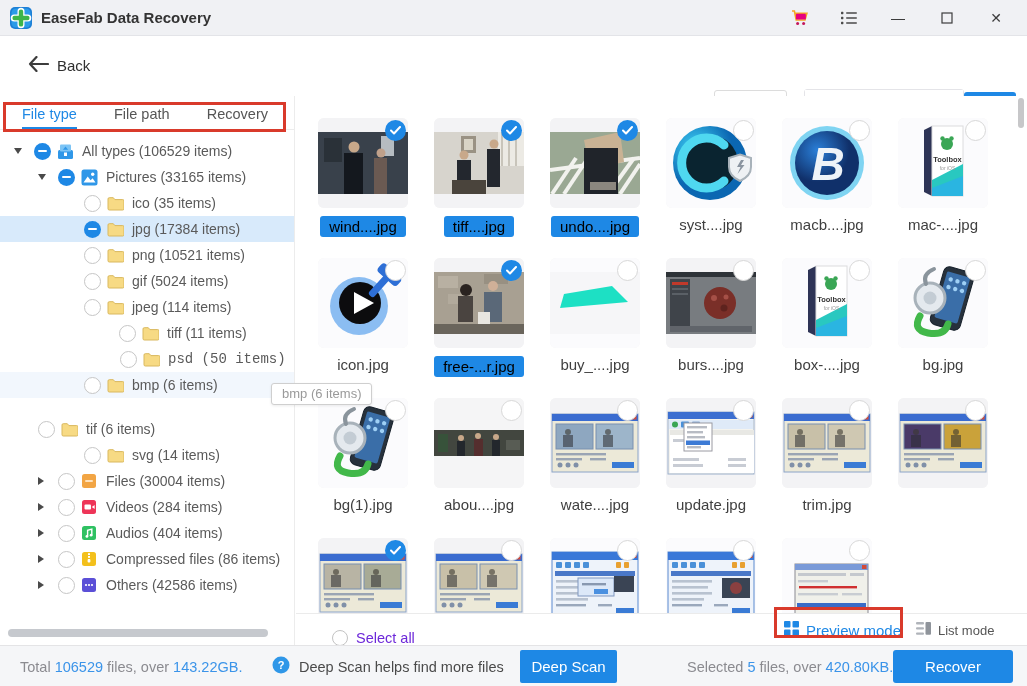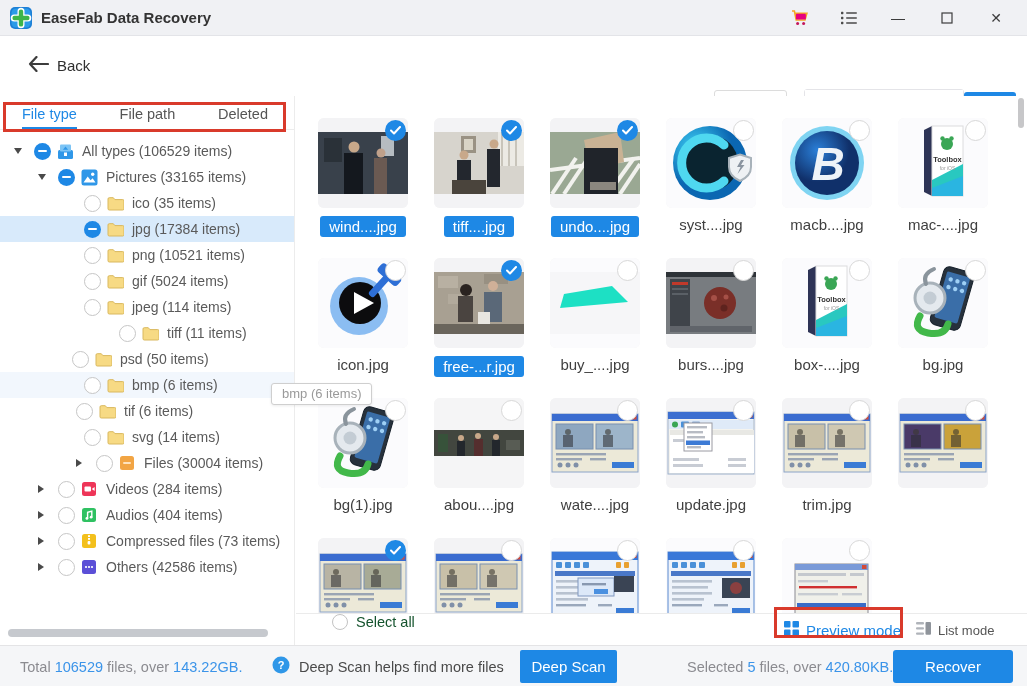--- a/index.html
+++ b/index.html
@@ -45,26 +45,26 @@
 
   
   .grid-area { position:absolute; left:296px; top:96px; right:0; bottom:73px; background:#fff; overflow:hidden; }
   .grid { display:grid; grid-template-columns:repeat(6,90px); column-gap:26px; grid-auto-rows:140px; padding:22px 0 0 22px; }
   .cell { width:90px; position:relative; cursor:pointer; }
   .thumb { width:90px; height:90px; border-radius:6px; background:#f3f3f5; overflow:hidden; position:relative; }
   .gcheck { position:absolute; top:2px; right:2px; width:21px; height:21px; border-radius:50%; display:flex; align-items:center; justify-content:center; cursor:pointer; }
   .gcheck.off { background:#fff; border:1px solid #d8d8d8; }
   .gcheck.on { background:#1e88e5; }
   .fname { margin-top:8px; display:flex; justify-content:center; font-size:15px; color:#3f3f3f; }
-  .fname .pill { background:#1e88e5; color:#ffffff; padding:2px 9px; border-radius:3px; }
+  .fname .pill { background:#1e88e5; color:#000000; padding:2px 9px; border-radius:3px; }
   .grid-vscroll { position:absolute; top:2px; right:3px; width:6px; height:30px; background:#c7c7c9; border-radius:3px; cursor:pointer; }
 
   
   .modebar { position:absolute; left:296px; right:0; bottom:41px; height:32px; background:#fff; border-top:1px solid #ebebeb; }
-  .selectall { position:absolute; left:36px; top:0; height:32px; display:flex; align-items:flex-start; gap:8px; font-size:14.5px; color:#14532d; cursor:pointer; }
+  .selectall { position:absolute; left:36px; top:0; height:32px; display:flex; align-items:flex-end; gap:8px; font-size:14.5px; color:#6d28d9; cursor:pointer; }
   .sa-circle { width:16px; height:16px; border-radius:50%; border:1px solid #c3c3c3; background:#fff; }
   .preview-mode { position:absolute; left:488px; top:0; height:32px; display:flex; align-items:center; gap:7px; font-size:15px; color:#1e88e5; cursor:pointer; }
   .list-mode { position:absolute; left:620px; top:0; height:32px; display:flex; align-items:center; gap:7px; font-size:13px; color:#555; cursor:pointer; }
 
   
   .statusbar { position:absolute; left:0; bottom:0; width:1027px; height:41px; background:#f5f6f8; border-top:1px solid #e4e4e6; font-size:14.5px; color:#8b8b90; }
   .statusbar .num { color:#3b94e9; }
   .total-info { position:absolute; left:20px; top:0; height:41px; display:flex; align-items:center; gap:4px; }
   .hint-group { position:absolute; left:272px; top:0; height:41px; display:flex; align-items:center; gap:9px; color:#4a4a4a; }
   .deep-scan-btn { position:absolute; left:520px; top:4px; width:97px; height:33px; background:#1e88e5; border:none; border-radius:2px; color:#fff; font-size:15px; cursor:pointer; font-family:"Liberation Sans", sans-serif; }
@@ -139,21 +139,21 @@
   <div class="search-wrap">
     <input type="text" placeholder="Please input file or fol..." style="">
   </div>
   <button class="search-btn">Search</button>
 </div>
 
 <div class="sidebar">
   <div class="tabs">
     <span class="tab active">File type</span>
     <span class="tab">File path</span>
-    <span class="tab">Deleted</span>
+    <span class="tab">Recovery</span>
   </div>
   <div class="tree">
       <div class="tree-row" style="padding-left: 14px;">
         <span class="arrow">
           <span class="tri-down"></span>
         </span>
         <span class="tcheck partial"></span>
         <span class="ticon">
           <svg width="17" height="17" viewBox="0 0 17 17">
             <rect x="1" y="7" width="15" height="9" rx="1.5" fill="#2f97e8"></rect>
@@ -225,57 +225,57 @@
       </div>
       <div class="tree-row" style="padding-left: 119px;">
         <span class="tcheck off"></span>
         <span class="ticon">
           <svg width="17" height="15" viewBox="0 0 17 15">
             <path d="M1 3 q0 -1.3 1.3 -1.3 h4 l1.6 1.9 h7.8 q1.3 0 1.3 1.3 v7.8 q0 1.3 -1.3 1.3 H2.3 q-1.3 0 -1.3 -1.3 z" fill="#f7da84" stroke="#d9b85e"></path>
           </svg>
         </span>
         <span>tiff (11 items)</span>
       </div>
-      <div class="tree-row" style="padding-left: 72px;">
+      <div class="tree-row" style="padding-left: 120px; font-family: Liberation Mono, monospace;">
         <span class="tcheck off"></span>
         <span class="ticon">
           <svg width="17" height="15" viewBox="0 0 17 15">
             <path d="M1 3 q0 -1.3 1.3 -1.3 h4 l1.6 1.9 h7.8 q1.3 0 1.3 1.3 v7.8 q0 1.3 -1.3 1.3 H2.3 q-1.3 0 -1.3 -1.3 z" fill="#f7da84" stroke="#d9b85e"></path>
           </svg>
         </span>
         <span>psd (50 items)</span>
       </div>
       <div class="tree-row hover" style="padding-left: 84px;">
         <span class="tcheck off"></span>
         <span class="ticon">
           <svg width="17" height="15" viewBox="0 0 17 15">
             <path d="M1 3 q0 -1.3 1.3 -1.3 h4 l1.6 1.9 h7.8 q1.3 0 1.3 1.3 v7.8 q0 1.3 -1.3 1.3 H2.3 q-1.3 0 -1.3 -1.3 z" fill="#f7da84" stroke="#d9b85e"></path>
           </svg>
         </span>
         <span>bmp (6 items)</span>
       </div>
-      <div class="tree-row" style="padding-left: 76px;">
+      <div class="tree-row" style="padding-left: 38px; margin-top: 18px;">
         <span class="tcheck off"></span>
         <span class="ticon">
           <svg width="17" height="15" viewBox="0 0 17 15">
             <path d="M1 3 q0 -1.3 1.3 -1.3 h4 l1.6 1.9 h7.8 q1.3 0 1.3 1.3 v7.8 q0 1.3 -1.3 1.3 H2.3 q-1.3 0 -1.3 -1.3 z" fill="#f7da84" stroke="#d9b85e"></path>
           </svg>
         </span>
         <span>tif (6 items)</span>
       </div>
       <div class="tree-row" style="padding-left: 84px;">
         <span class="tcheck off"></span>
         <span class="ticon">
           <svg width="17" height="15" viewBox="0 0 17 15">
             <path d="M1 3 q0 -1.3 1.3 -1.3 h4 l1.6 1.9 h7.8 q1.3 0 1.3 1.3 v7.8 q0 1.3 -1.3 1.3 H2.3 q-1.3 0 -1.3 -1.3 z" fill="#f7da84" stroke="#d9b85e"></path>
           </svg>
         </span>
         <span>svg (14 items)</span>
       </div>
-      <div class="tree-row" style="padding-left: 38px; margin-left: 38px;">
+      <div class="tree-row" style="padding-left: 38px;">
         <span class="arrow">
           <span class="tri-right"></span>
         </span>
         <span class="tcheck off"></span>
         <span class="ticon">
           <svg width="16" height="16" viewBox="0 0 16 16">
             <rect x="1" y="1" width="14" height="14" rx="2.5" fill="#f2a544"></rect>
             <rect x="4" y="7" width="8" height="2" rx="1" fill="#ffe3bd"></rect>
           </svg>
         </span>
@@ -316,21 +316,21 @@
         </span>
         <span class="tcheck off"></span>
         <span class="ticon">
           <svg width="16" height="16" viewBox="0 0 16 16">
             <rect x="1" y="1" width="14" height="14" rx="2.5" fill="#f3c01c"></rect>
             <rect x="7" y="2.2" width="2" height="1.8" fill="#fff"></rect>
             <rect x="7" y="5" width="2" height="1.8" fill="#fff"></rect>
             <rect x="6.6" y="8" width="2.8" height="3.4" rx="1" fill="#fff"></rect>
           </svg>
         </span>
-        <span>Compressed files (73 items)</span>
+        <span>Compressed files (86 items)</span>
       </div>
       <div class="tree-row" style="padding-left: 38px;">
         <span class="arrow">
           <span class="tri-right"></span>
         </span>
         <span class="tcheck off"></span>
         <span class="ticon">
           <svg width="16" height="16" viewBox="0 0 16 16">
             <rect x="1" y="1" width="14" height="14" rx="2.5" fill="#5b4fd7"></rect>
             <circle cx="5" cy="8" r="1.1" fill="#fff"></circle>

